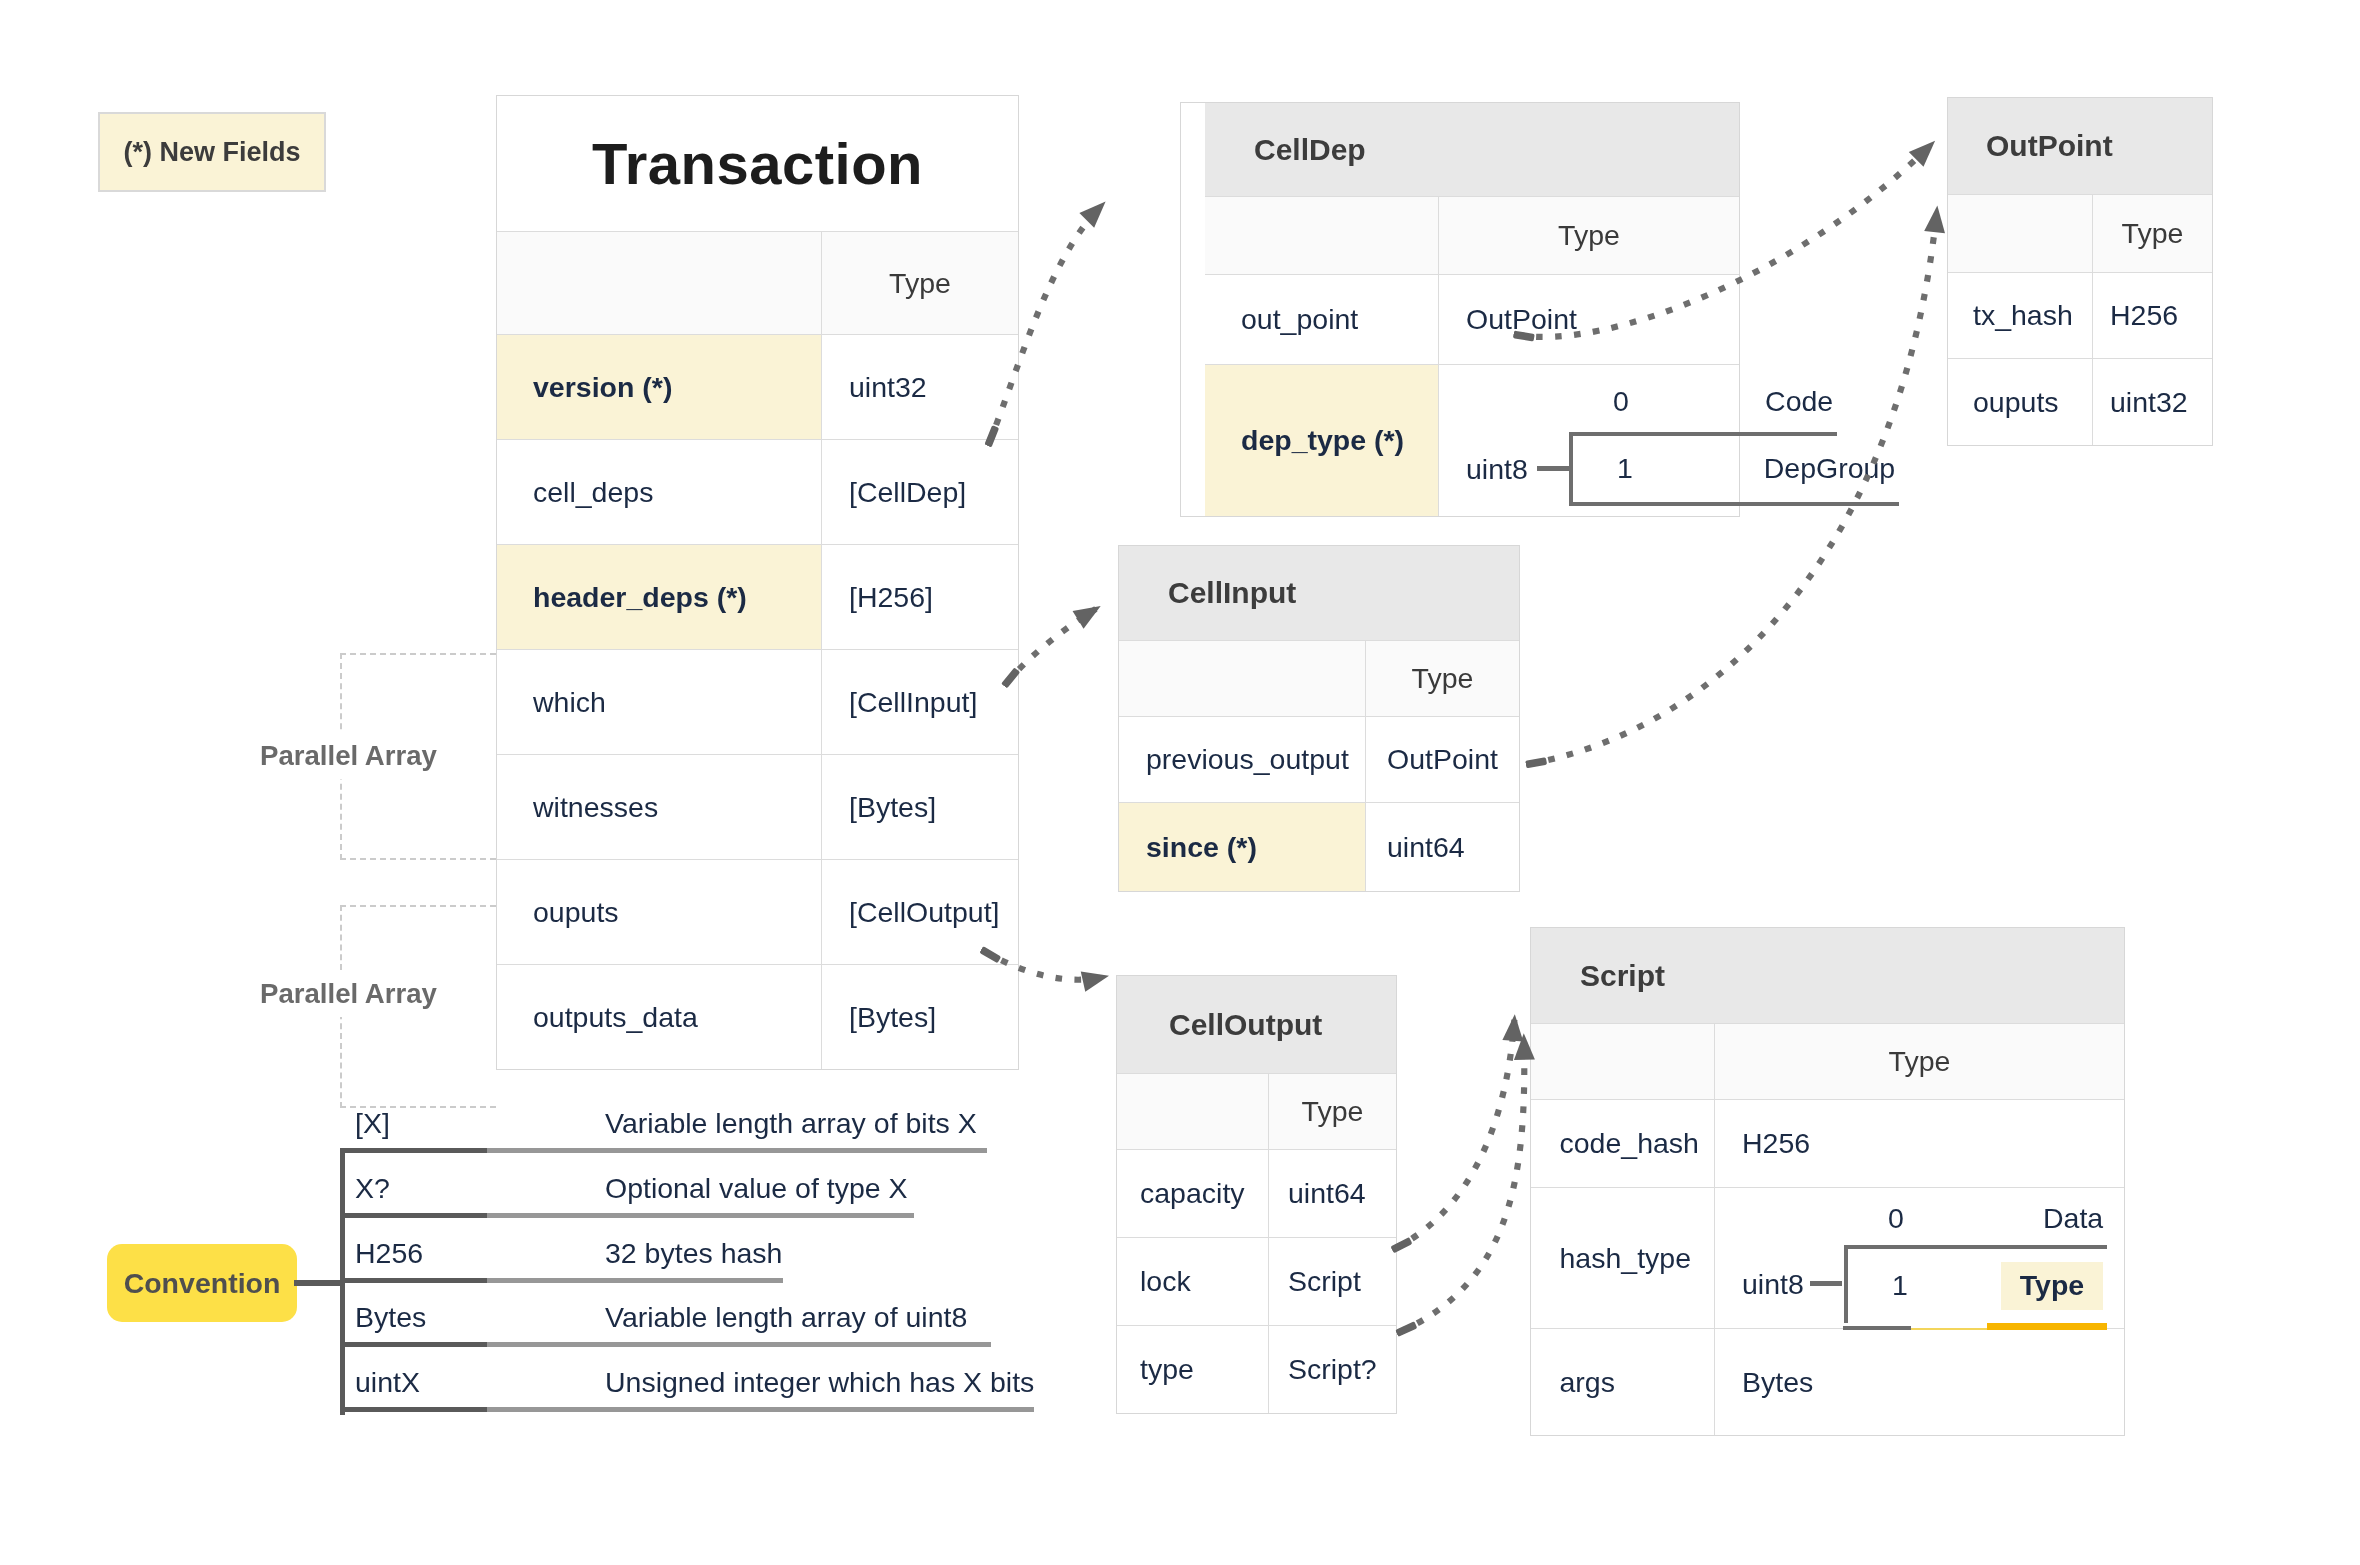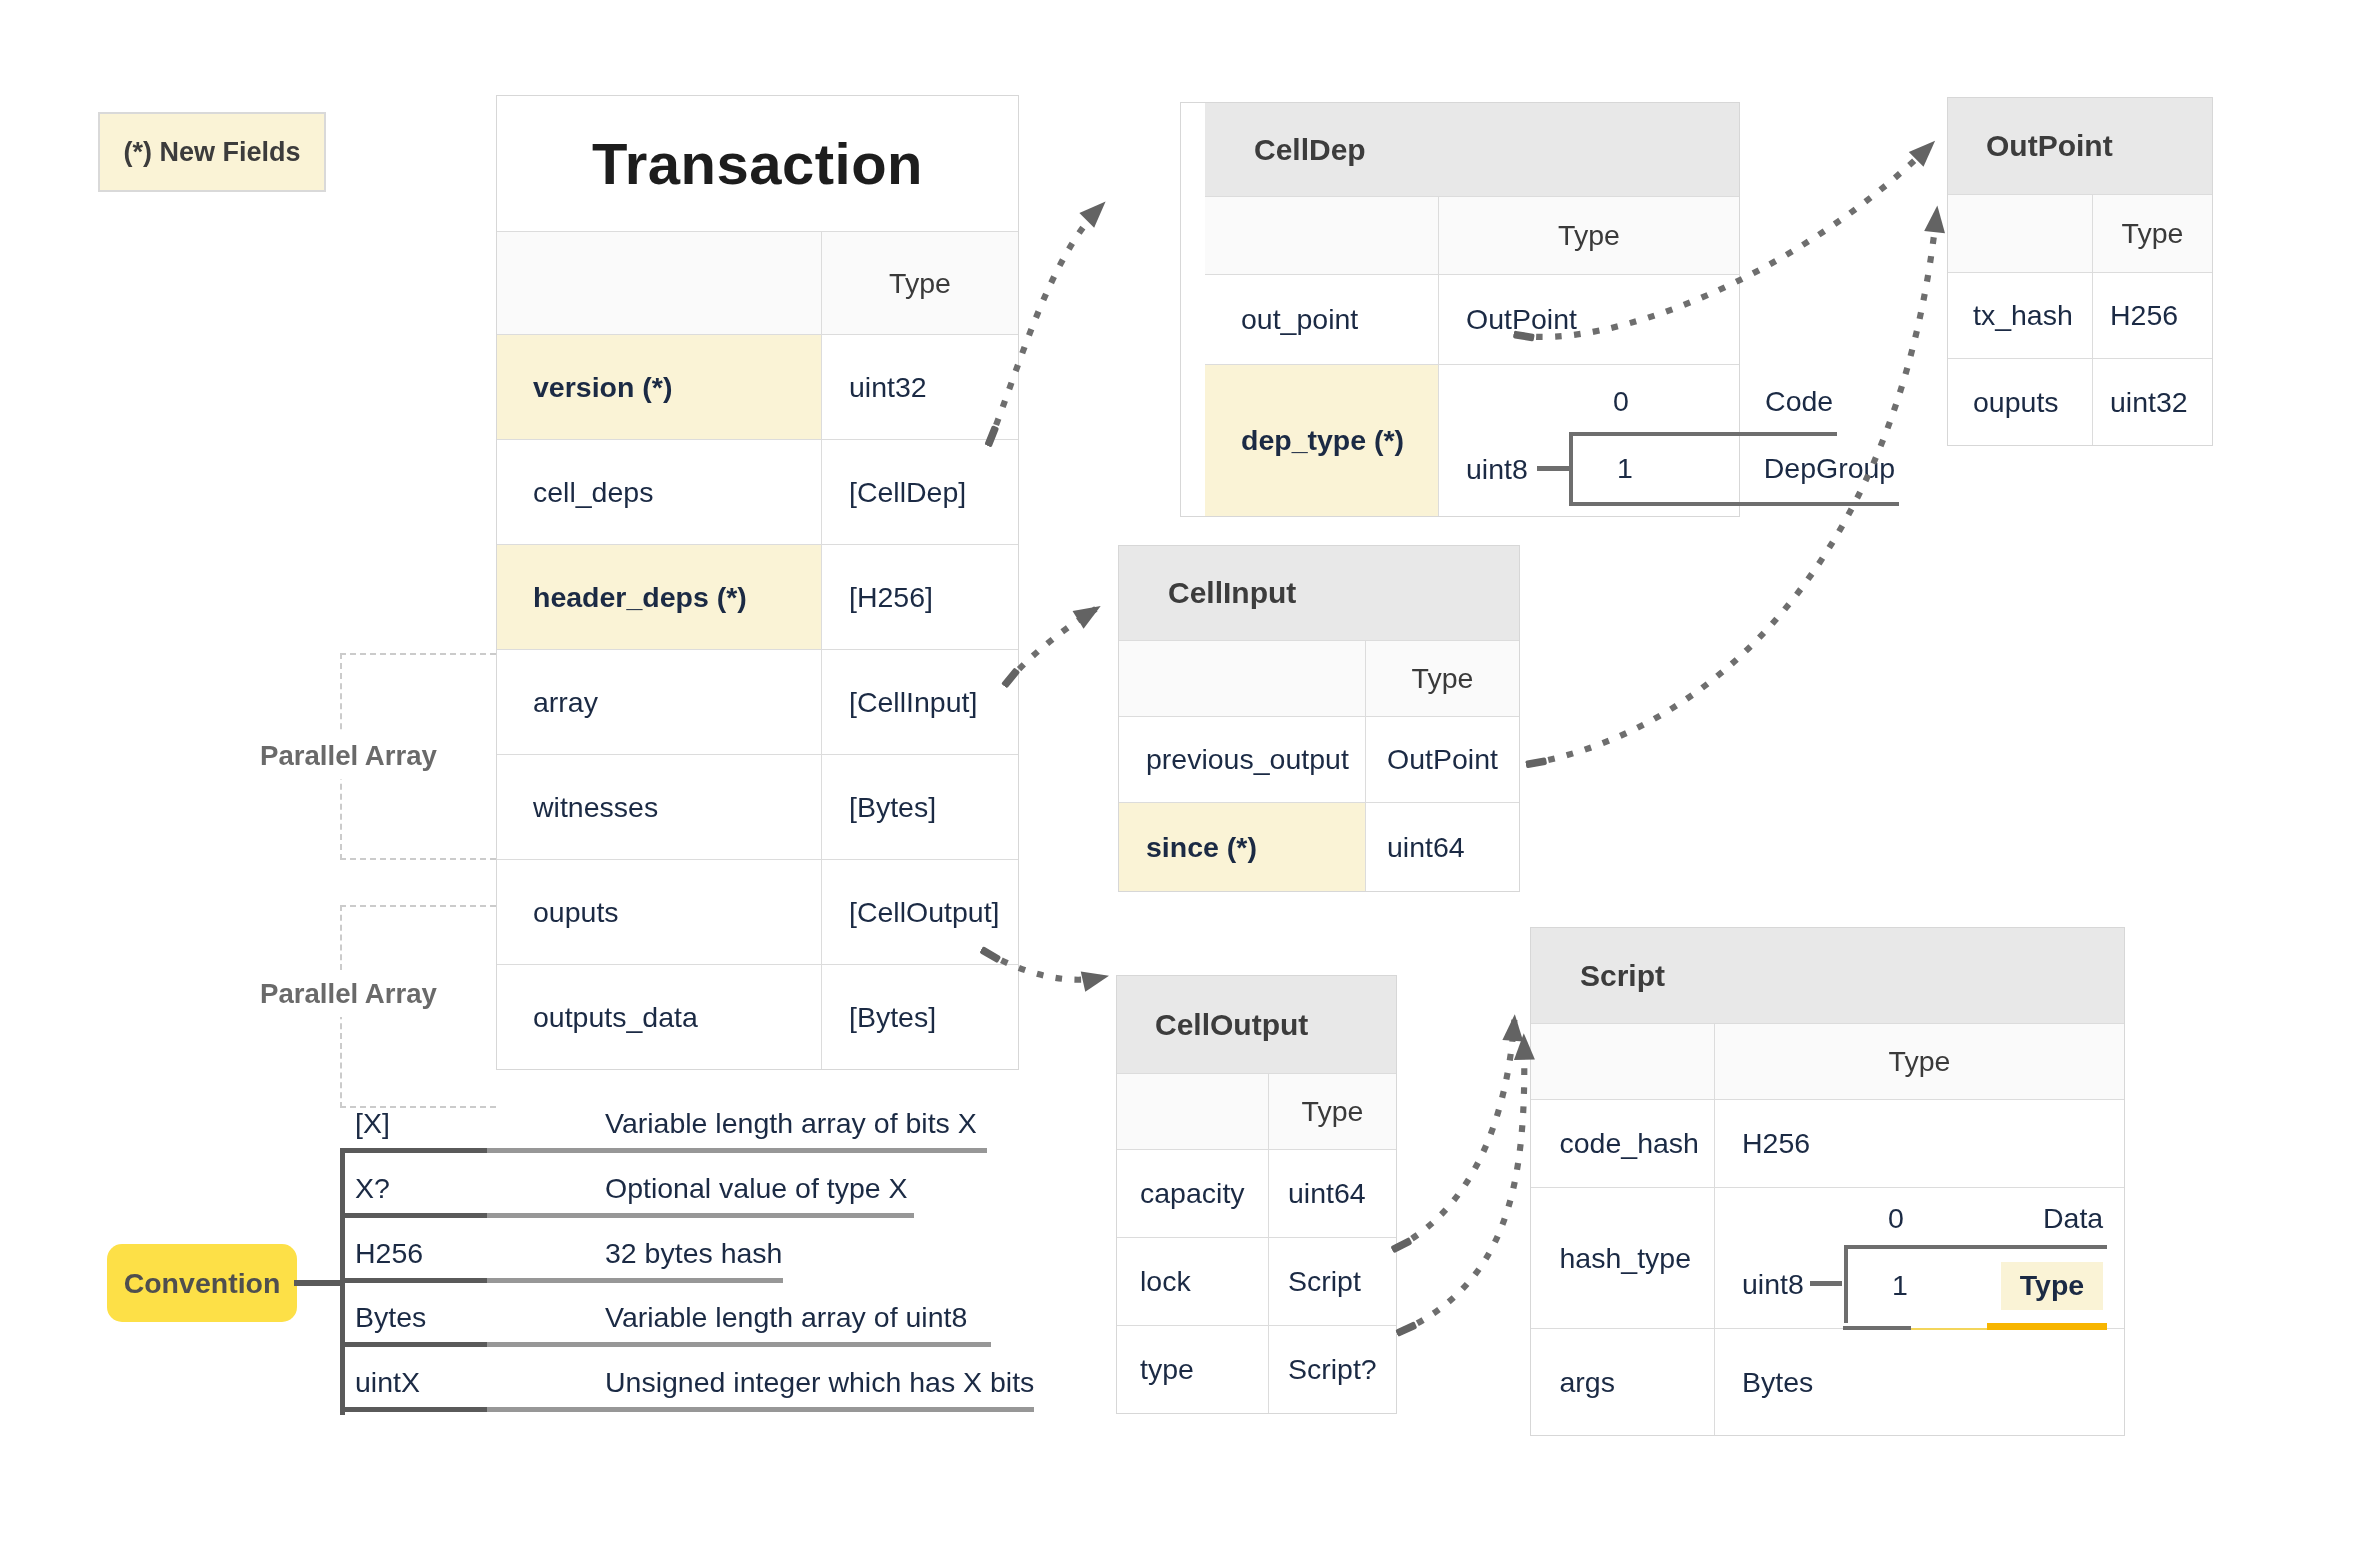--- a/index.html
+++ b/index.html
@@ -97,21 +97,21 @@
   </div>
   <div class="r" style="height:105px;">
     <div class="c f">cell_deps</div>
     <div class="c t">[CellDep]</div>
   </div>
   <div class="r" style="height:105px;">
     <div class="c f yl">header_deps (*)</div>
     <div class="c t">[H256]</div>
   </div>
   <div class="r" style="height:105px;">
-    <div class="c f">array</div>
+    <div class="c f">which</div>
     <div class="c t">[CellInput]</div>
   </div>
   <div class="r" style="height:105px;">
     <div class="c f">witnesses</div>
     <div class="c t">[Bytes]</div>
   </div>
   <div class="r" style="height:105px;">
     <div class="c f">ouputs</div>
     <div class="c t">[CellOutput]</div>
   </div>
@@ -178,21 +178,21 @@
     <div class="c f" style="padding-left:27px;">previous_output</div>
     <div class="c t" style="padding-left:21px;">OutPoint</div>
   </div>
   <div class="r" style="height:89px;">
     <div class="c f yl" style="padding-left:27px;">since (*)</div>
     <div class="c t" style="padding-left:21px;">uint64</div>
   </div>
 </div>
 
 <div class="tbl tbl-co" style="left:1116px;top:975px;width:281px;">
-  <div class="ttl" style="height:97px;padding-left:38px;">CellOutput</div>
+  <div class="ttl" style="height:97px;padding-left:52px;">CellOutput</div>
   <div class="r hd" style="height:76px;">
     <div class="c f"></div>
     <div class="c th">Type</div>
   </div>
   <div class="r" style="height:88px;">
     <div class="c f">capacity</div>
     <div class="c t" style="padding-left:19px;">uint64</div>
   </div>
   <div class="r" style="height:88px;">
     <div class="c f">lock</div>

